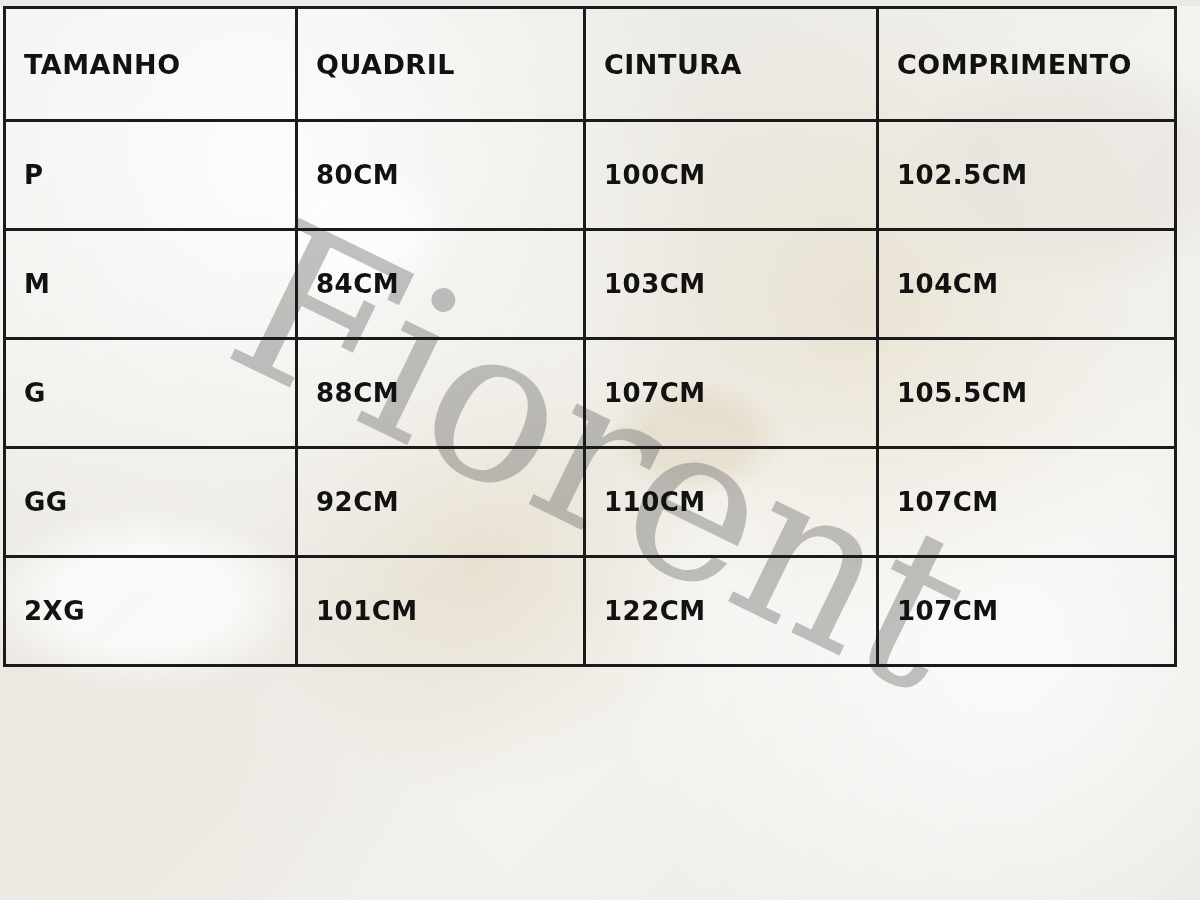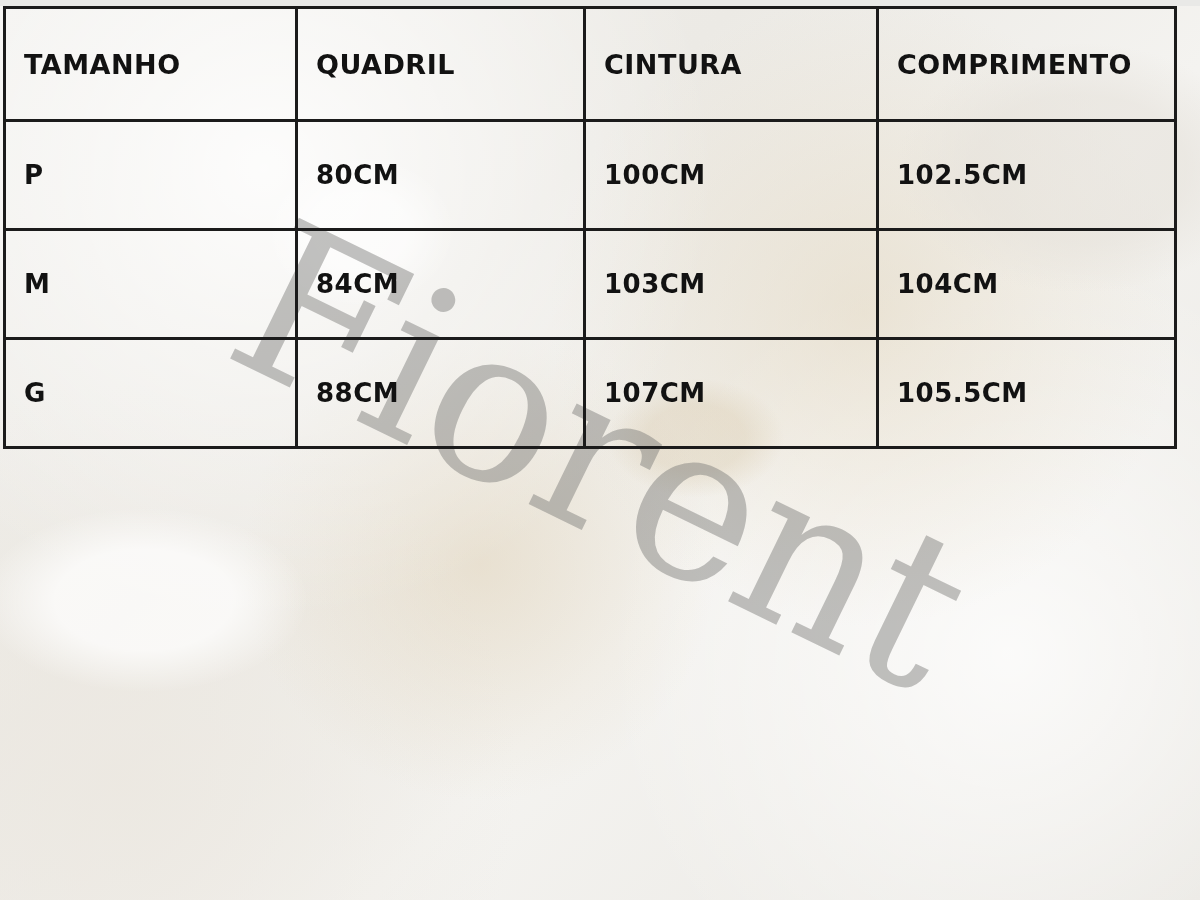--- a/index.html
+++ b/index.html
@@ -119,15 +119,27 @@
         <td>84CM</td>
         <td>103CM</td>
         <td>104CM</td>
       </tr>
       <tr>
         <td>G</td>
         <td>88CM</td>
         <td>107CM</td>
         <td>105.5CM</td>
       </tr>
+      <tr>
+        <td>GG</td>
+        <td>92CM</td>
+        <td>110CM</td>
+        <td>107CM</td>
+      </tr>
+      <tr>
+        <td>2XG</td>
+        <td>101CM</td>
+        <td>122CM</td>
+        <td>107CM</td>
+      </tr>
     </tbody>
   </table>
 </div>
 
 </body></html>

